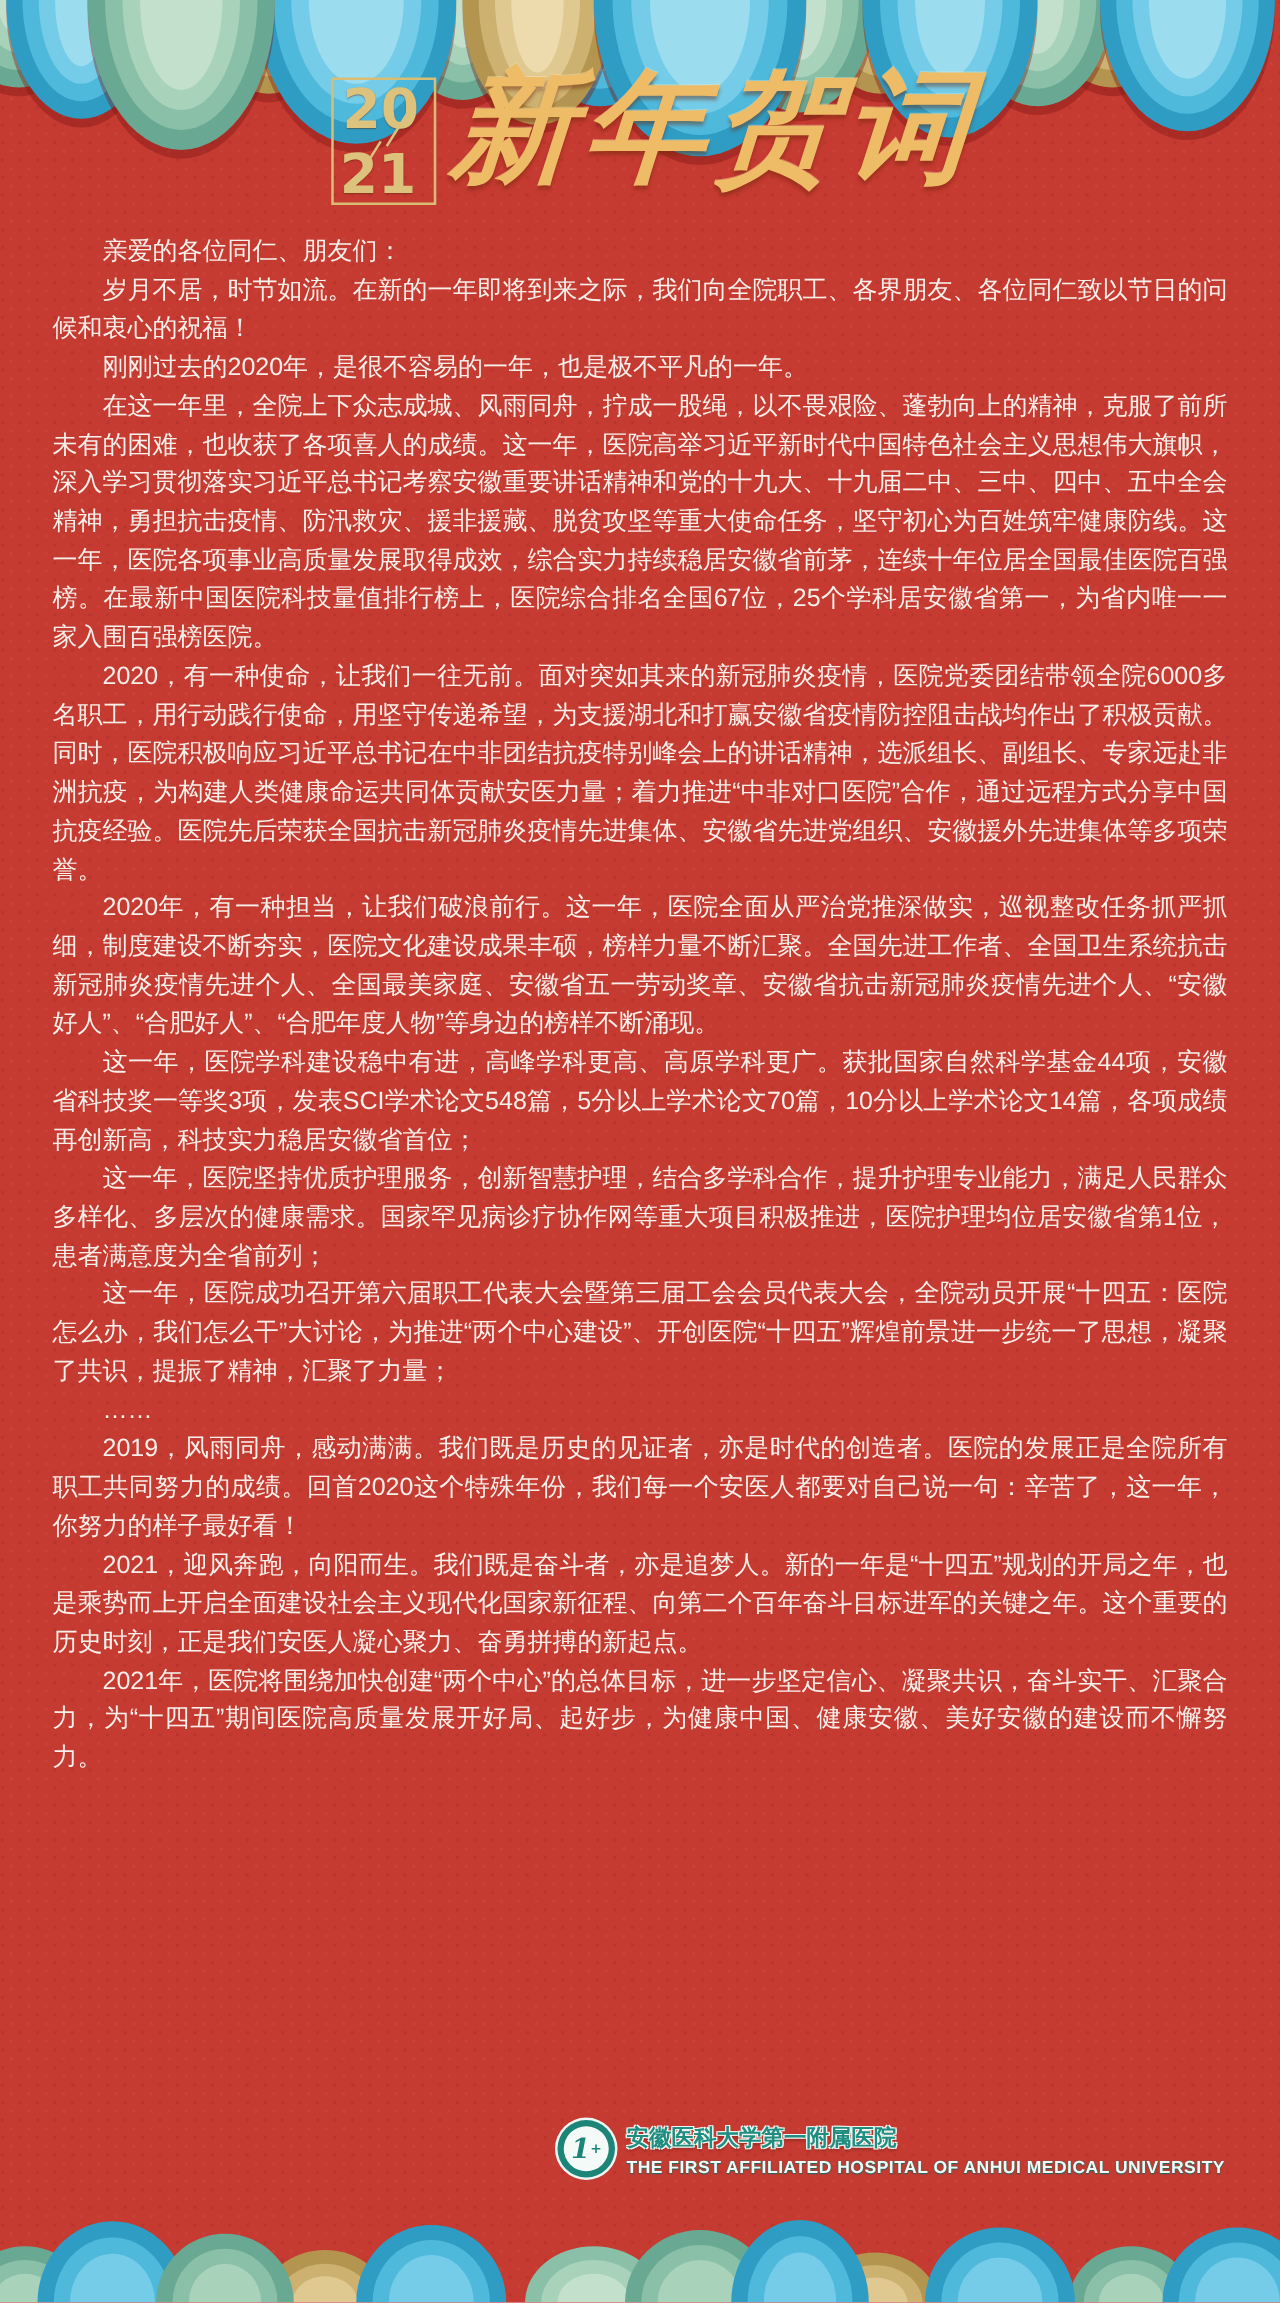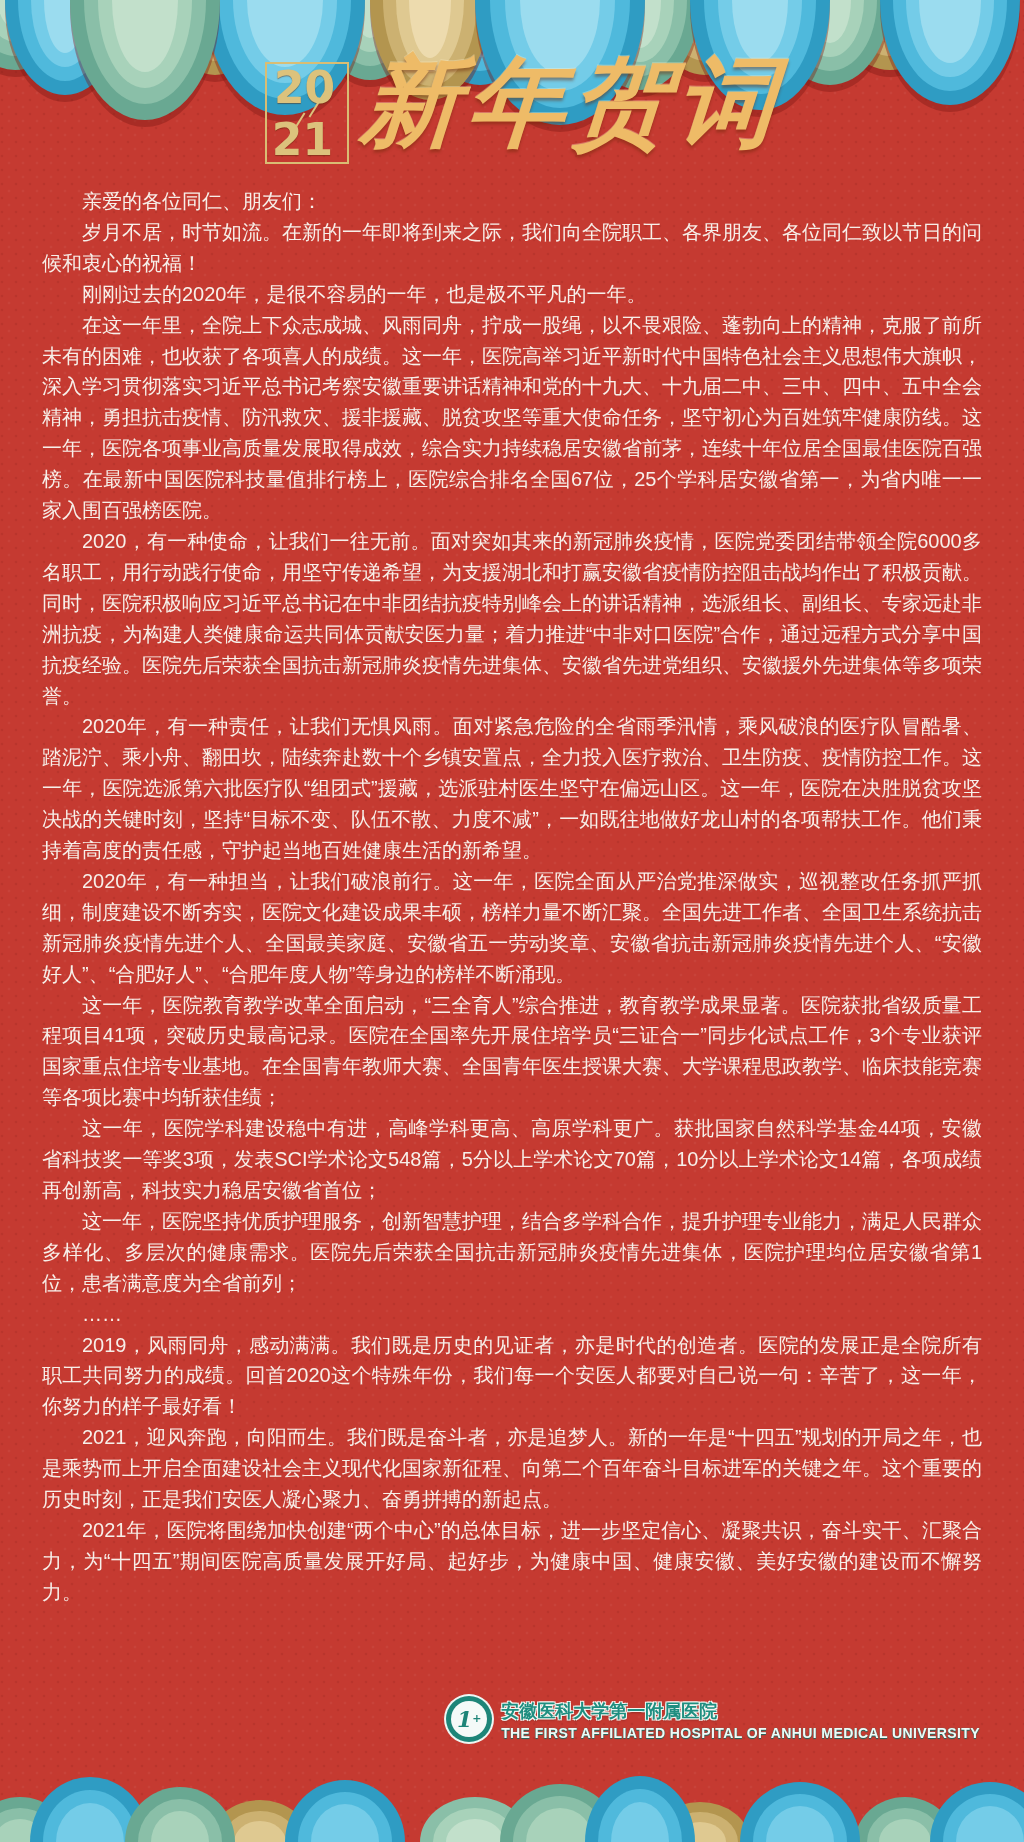--- a/index.html
+++ b/index.html
@@ -191,25 +191,24 @@
     <span class="year-bottom">21</span>
   </div>
   <div class="page-title">新年贺词</div>
 
   <div class="letter">
     <p>亲爱的各位同仁、朋友们：</p>
     <p>岁月不居，时节如流。在新的一年即将到来之际，我们向全院职工、各界朋友、各位同仁致以节日的问候和衷心的祝福！</p>
     <p>刚刚过去的2020年，是很不容易的一年，也是极不平凡的一年。</p>
     <p>在这一年里，全院上下众志成城、风雨同舟，拧成一股绳，以不畏艰险、蓬勃向上的精神，克服了前所未有的困难，也收获了各项喜人的成绩。这一年，医院高举习近平新时代中国特色社会主义思想伟大旗帜，深入学习贯彻落实习近平总书记考察安徽重要讲话精神和党的十九大、十九届二中、三中、四中、五中全会精神，勇担抗击疫情、防汛救灾、援非援藏、脱贫攻坚等重大使命任务，坚守初心为百姓筑牢健康防线。这一年，医院各项事业高质量发展取得成效，综合实力持续稳居安徽省前茅，连续十年位居全国最佳医院百强榜。在最新中国医院科技量值排行榜上，医院综合排名全国67位，25个学科居安徽省第一，为省内唯一一家入围百强榜医院。</p>
     <p>2020，有一种使命，让我们一往无前。面对突如其来的新冠肺炎疫情，医院党委团结带领全院6000多名职工，用行动践行使命，用坚守传递希望，为支援湖北和打赢安徽省疫情防控阻击战均作出了积极贡献。同时，医院积极响应习近平总书记在中非团结抗疫特别峰会上的讲话精神，选派组长、副组长、专家远赴非洲抗疫，为构建人类健康命运共同体贡献安医力量；着力推进“中非对口医院”合作，通过远程方式分享中国抗疫经验。医院先后荣获全国抗击新冠肺炎疫情先进集体、安徽省先进党组织、安徽援外先进集体等多项荣誉。</p>
-    <p>2020年，有一种责任，让我们无惧风雨。面对紧急危险的全省雨季汛情，乘风破浪的医疗队冒酷暑、踏泥泞、乘小舟、翻田坎，陆续奔赴数十个乡镇安置点，全力投入医疗救治、卫生防疫、疫情防控工作。这一年，医院选派第六批医疗队“组团式”援藏，选派驻村医生坚守在偏远山区。这一年，医院在决胜脱贫攻坚决战的关键时刻，坚持“目标不变、队伍不散、力度不减”，一如既往地做好龙山村的各项帮扶工作。他们秉持着高度的责任感，守护起当地百姓健康生活的新希望。</p>
     <p>2020年，有一种担当，让我们破浪前行。这一年，医院全面从严治党推深做实，巡视整改任务抓严抓细，制度建设不断夯实，医院文化建设成果丰硕，榜样力量不断汇聚。全国先进工作者、全国卫生系统抗击新冠肺炎疫情先进个人、全国最美家庭、安徽省五一劳动奖章、安徽省抗击新冠肺炎疫情先进个人、“安徽好人”、“合肥好人”、“合肥年度人物”等身边的榜样不断涌现。</p>
-    <p>这一年，医院教育教学改革全面启动，“三全育人”综合推进，教育教学成果显著。医院获批省级质量工程项目41项，突破历史最高记录。医院在全国率先开展住培学员“三证合一”同步化试点工作，3个专业获评国家重点住培专业基地。在全国青年教师大赛、全国青年医生授课大赛、大学课程思政教学、临床技能竞赛等各项比赛中均斩获佳绩；</p>
     <p>这一年，医院学科建设稳中有进，高峰学科更高、高原学科更广。获批国家自然科学基金44项，安徽省科技奖一等奖3项，发表SCI学术论文548篇，5分以上学术论文70篇，10分以上学术论文14篇，各项成绩再创新高，科技实力稳居安徽省首位；</p>
-    <p>这一年，医院坚持优质护理服务，创新智慧护理，结合多学科合作，提升护理专业能力，满足人民群众多样化、多层次的健康需求。医院先后荣获全国抗击新冠肺炎疫情先进集体，医院护理均位居安徽省第1位，患者满意度为全省前列；</p>
+    <p>这一年，医院坚持优质护理服务，创新智慧护理，结合多学科合作，提升护理专业能力，满足人民群众多样化、多层次的健康需求。国家罕见病诊疗协作网等重大项目积极推进，医院护理均位居安徽省第1位，患者满意度为全省前列；</p>
+    <p>这一年，医院成功召开第六届职工代表大会暨第三届工会会员代表大会，全院动员开展“十四五：医院怎么办，我们怎么干”大讨论，为推进“两个中心建设”、开创医院“十四五”辉煌前景进一步统一了思想，凝聚了共识，提振了精神，汇聚了力量；</p>
     <p>……</p>
     <p>2019，风雨同舟，感动满满。我们既是历史的见证者，亦是时代的创造者。医院的发展正是全院所有职工共同努力的成绩。回首2020这个特殊年份，我们每一个安医人都要对自己说一句：辛苦了，这一年，你努力的样子最好看！</p>
     <p>2021，迎风奔跑，向阳而生。我们既是奋斗者，亦是追梦人。新的一年是“十四五”规划的开局之年，也是乘势而上开启全面建设社会主义现代化国家新征程、向第二个百年奋斗目标进军的关键之年。这个重要的历史时刻，正是我们安医人凝心聚力、奋勇拼搏的新起点。</p>
     <p>2021年，医院将围绕加快创建“两个中心”的总体目标，进一步坚定信心、凝聚共识，奋斗实干、汇聚合力，为“十四五”期间医院高质量发展开好局、起好步，为健康中国、健康安徽、美好安徽的建设而不懈努力。</p>
 
   </div>
 
   <div class="logo">
     <div class="emblem">
       <div class="emblem-inner">

